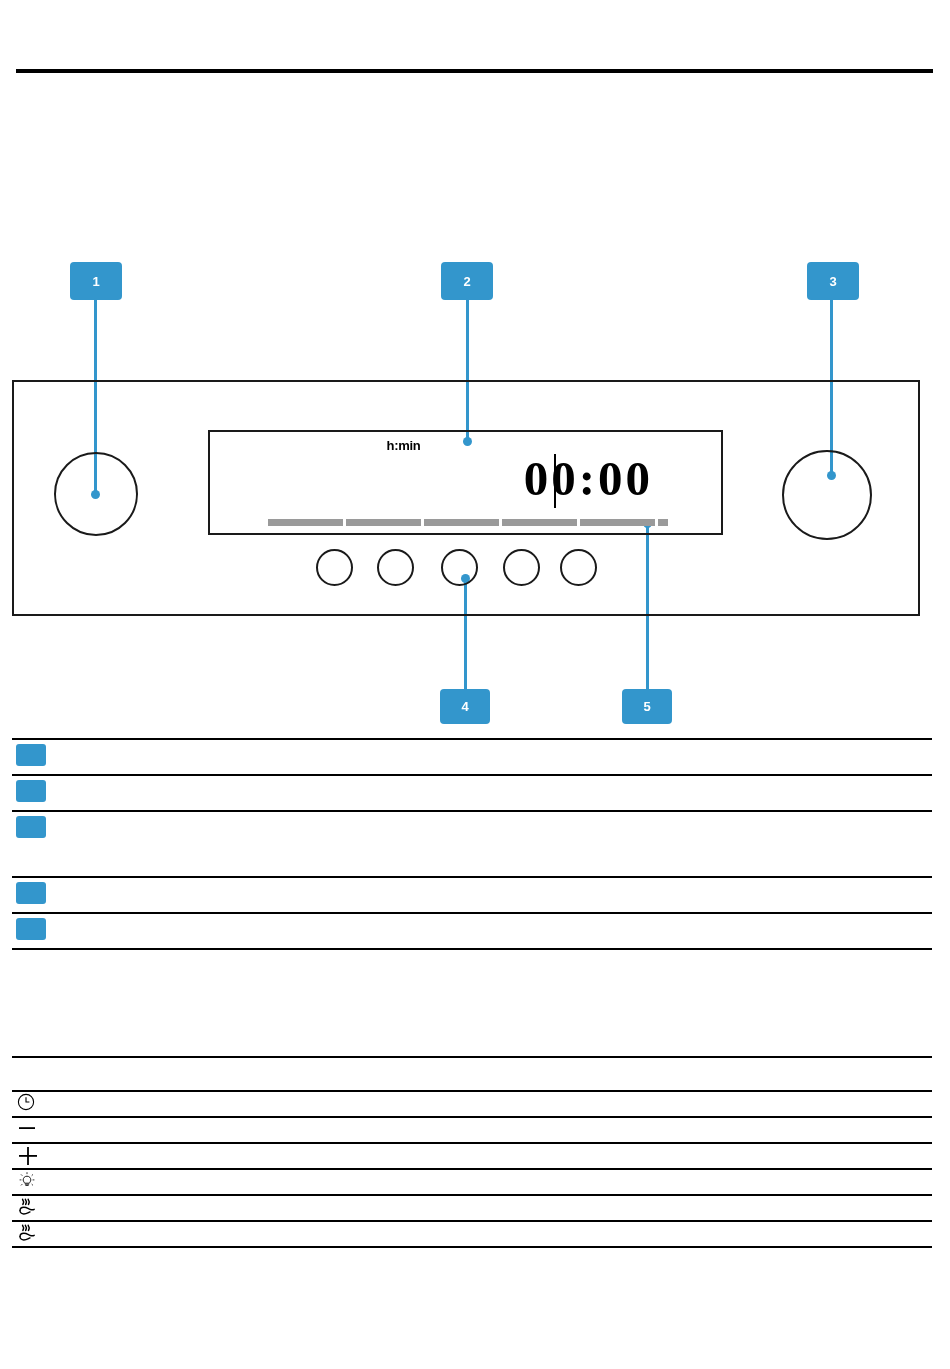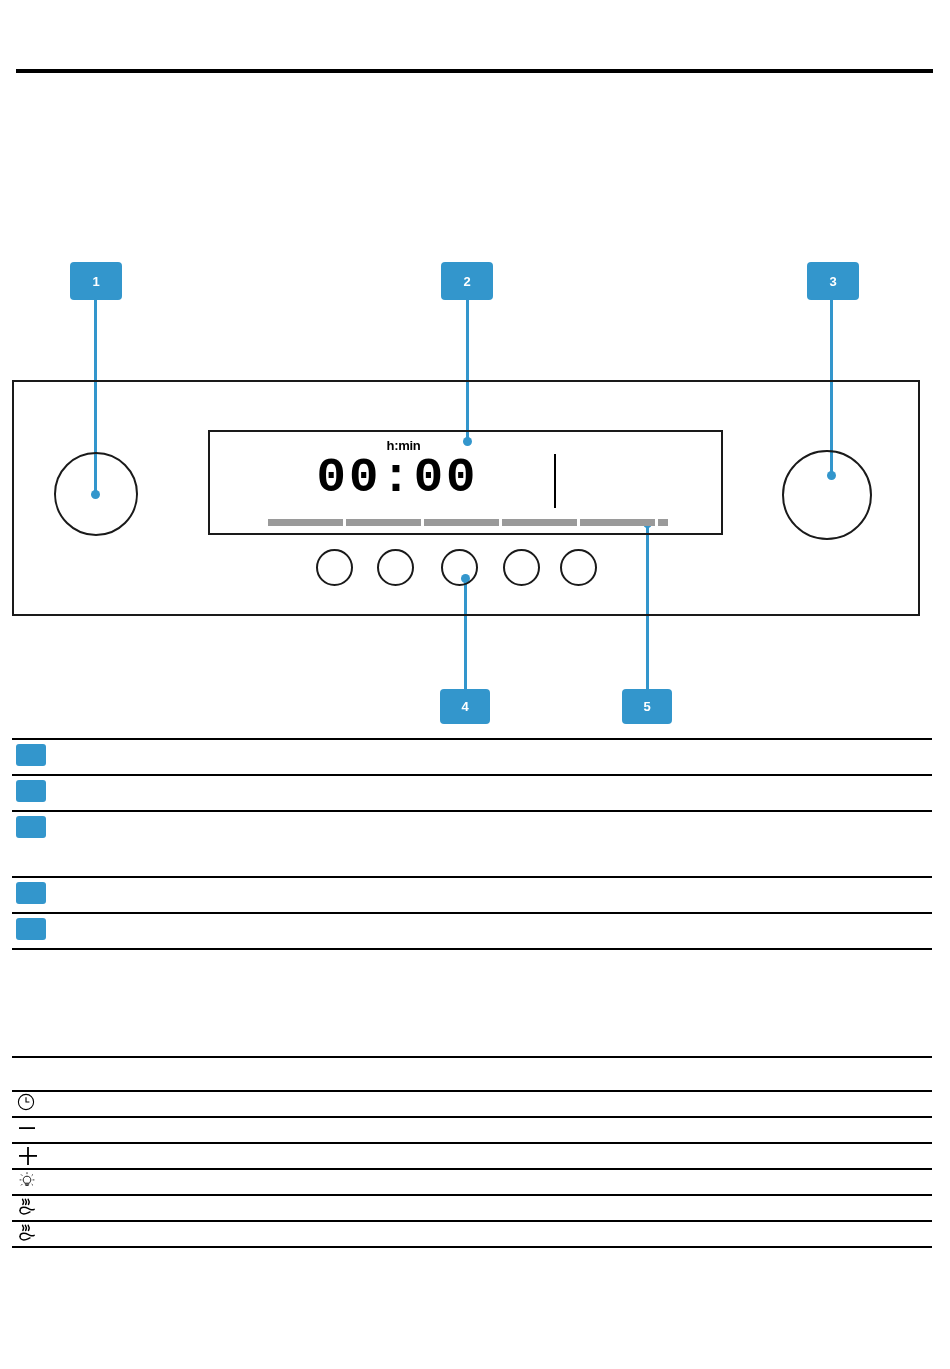--- a/index.html
+++ b/index.html
@@ -97,22 +97,22 @@
     font-weight: bold;
     letter-spacing: -0.3px;
     font-family: "Liberation Sans", sans-serif;
   }
   .display-unit span { position: relative; left: -62px; }
   .display-digits {
     position: absolute;
     left: 0;
     top: 22px;
     width: 100%;
-    text-align: center;
-    font-family: Liberation Mono, monospace;
+    text-align: right;
+    font-family: Liberation Serif, serif;
     font-size: 49px;
     font-weight: bold;
     letter-spacing: 3px;
     line-height: 1;
   }
   .display-digits span { position: relative; left: -68px; }
   .display-cursor {
     position: absolute;
     left: 344px;
     top: 22px;

